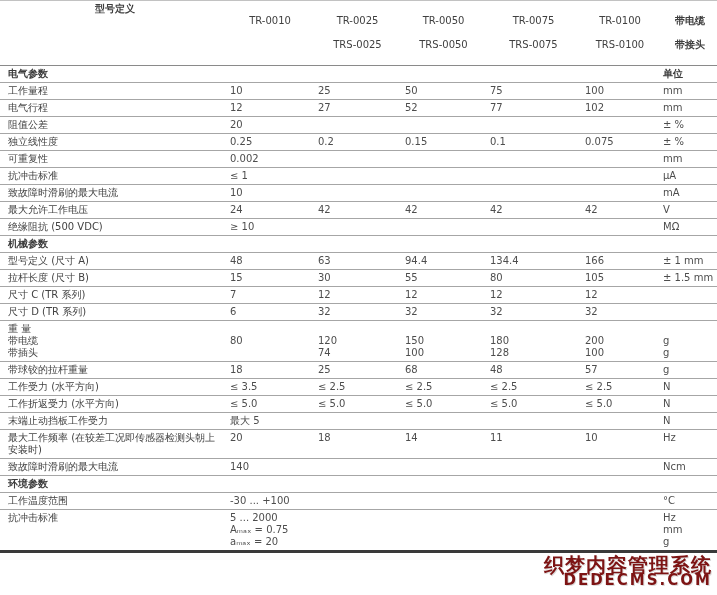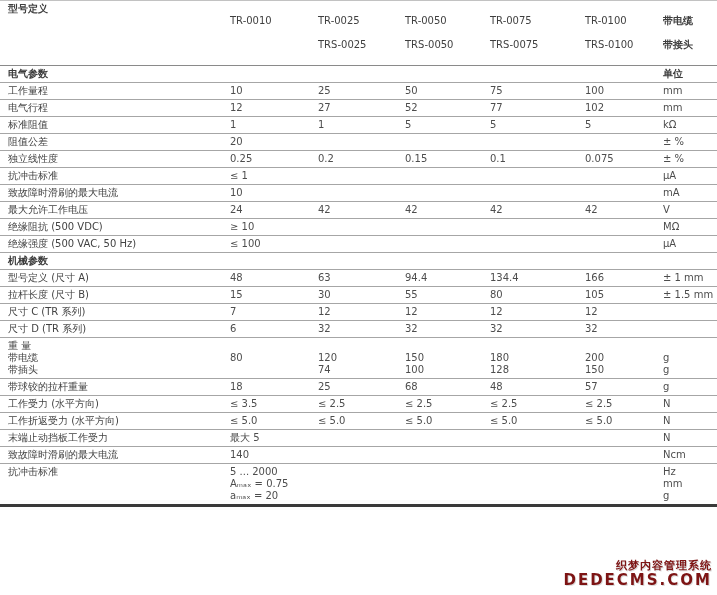--- a/index.html
+++ b/index.html
@@ -23,33 +23,33 @@
     line-height: 12px;
     color: #4d4d4d;
     text-align: left;
     vertical-align: top;
     padding: 2px 0 2px 8px;
     border-bottom: 1px solid #a6a6a6;
     white-space: pre-line;
     font-weight: normal;
     overflow: hidden;
   }
-  tr.header-row th { border-bottom: 1px solid #8a8a8a; color: #3f3f3f; }
+  tr.header-row th { border-bottom: 1px solid #8a8a8a; color: #3f3f3f; text-align: center; }
   tr.header-row th.bold { font-weight: bold; }
   tr.section-row td { font-weight: bold; color: #3c3c3c; margin-top: 41px; }
   td.label { color: #424242; }
   .wm {
     position: absolute;
     right: 5px;
     bottom: 7px;
     text-align: right;
     font-weight: bold;
     line-height: 15px;
   }
-  .wm .l1 { font-size: 11px; letter-spacing: 1px; }
+  .wm .l1 { font-size: 20px; letter-spacing: 1px; }
   .wm .l2 { font-size: 15px; letter-spacing: 2px; }
 </style>
 </head>
 <body>
 
 <div class="page">
 
   <table class="spec">
     <colgroup>
       <col style="width:222px">
@@ -111,47 +111,47 @@
         <tr>
           <td class="label">电气行程</td>
           <td>12</td>
           <td>27</td>
           <td>52</td>
           <td>77</td>
           <td>102</td>
           <td>mm</td>
         </tr>
         <tr>
-          <td class="label">标准阻值</td>
-          <td>1</td>
-          <td>1</td>
-          <td>5</td>
-          <td>5</td>
-          <td>5</td>
-          <td>kΩ</td>
-        </tr>
-        <tr>
           <td class="label">阻值公差</td>
           <td>20</td>
           <td></td>
           <td></td>
           <td></td>
           <td></td>
           <td>± %</td>
         </tr>
         <tr>
           <td class="label">独立线性度</td>
           <td>0.25</td>
           <td>0.2</td>
           <td>0.15</td>
           <td>0.1</td>
           <td>0.075</td>
           <td>± %</td>
         </tr>
         <tr>
+          <td class="label">可重复性</td>
+          <td>0.002</td>
+          <td></td>
+          <td></td>
+          <td></td>
+          <td></td>
+          <td>mm</td>
+        </tr>
+        <tr>
           <td class="label">抗冲击标准</td>
           <td>≤ 1</td>
           <td></td>
           <td></td>
           <td></td>
           <td></td>
           <td>μA</td>
         </tr>
         <tr>
           <td class="label">致故障时滑刷的最大电流</td>
@@ -173,29 +173,20 @@
         </tr>
         <tr>
           <td class="label">绝缘阻抗 (500 VDC)</td>
           <td>≥ 10</td>
           <td></td>
           <td></td>
           <td></td>
           <td></td>
           <td>MΩ</td>
         </tr>
-        <tr>
-          <td class="label">绝缘强度 (500 VAC, 50 Hz)</td>
-          <td>≤ 100</td>
-          <td></td>
-          <td></td>
-          <td></td>
-          <td></td>
-          <td>μA</td>
-        </tr>
         <tr class="section-row">
           <td>机械参数</td>
           <td></td>
           <td></td>
           <td></td>
           <td></td>
           <td></td>
           <td></td>
         </tr>
         <tr>
@@ -245,21 +236,21 @@
 120
 74</td>
           <td>
 150
 100</td>
           <td>
 180
 128</td>
           <td>
 200
-150</td>
+100</td>
           <td>
 g
 g</td>
         </tr>
         <tr>
           <td class="label">带球铰的拉杆重量</td>
           <td>18</td>
           <td>25</td>
           <td>68</td>
           <td>48</td>
@@ -287,27 +278,54 @@
         <tr>
           <td class="label">末端止动挡板工作受力</td>
           <td>最大 5</td>
           <td></td>
           <td></td>
           <td></td>
           <td></td>
           <td>N</td>
         </tr>
         <tr>
+          <td class="label">最大工作频率 (在较差工况即传感器检测头朝上安装时)</td>
+          <td>20</td>
+          <td>18</td>
+          <td>14</td>
+          <td>11</td>
+          <td>10</td>
+          <td>Hz</td>
+        </tr>
+        <tr>
           <td class="label">致故障时滑刷的最大电流</td>
           <td>140</td>
           <td></td>
           <td></td>
           <td></td>
           <td></td>
           <td>Ncm</td>
+        </tr>
+        <tr class="section-row">
+          <td>环境参数</td>
+          <td></td>
+          <td></td>
+          <td></td>
+          <td></td>
+          <td></td>
+          <td></td>
+        </tr>
+        <tr>
+          <td class="label">工作温度范围</td>
+          <td>-30 ... +100</td>
+          <td></td>
+          <td></td>
+          <td></td>
+          <td></td>
+          <td>°C</td>
         </tr>
         <tr>
           <td class="label">抗冲击标准</td>
           <td>5 ... 2000
 Aₘₐₓ = 0.75
 aₘₐₓ = 20</td>
           <td></td>
           <td></td>
           <td></td>
           <td></td>

